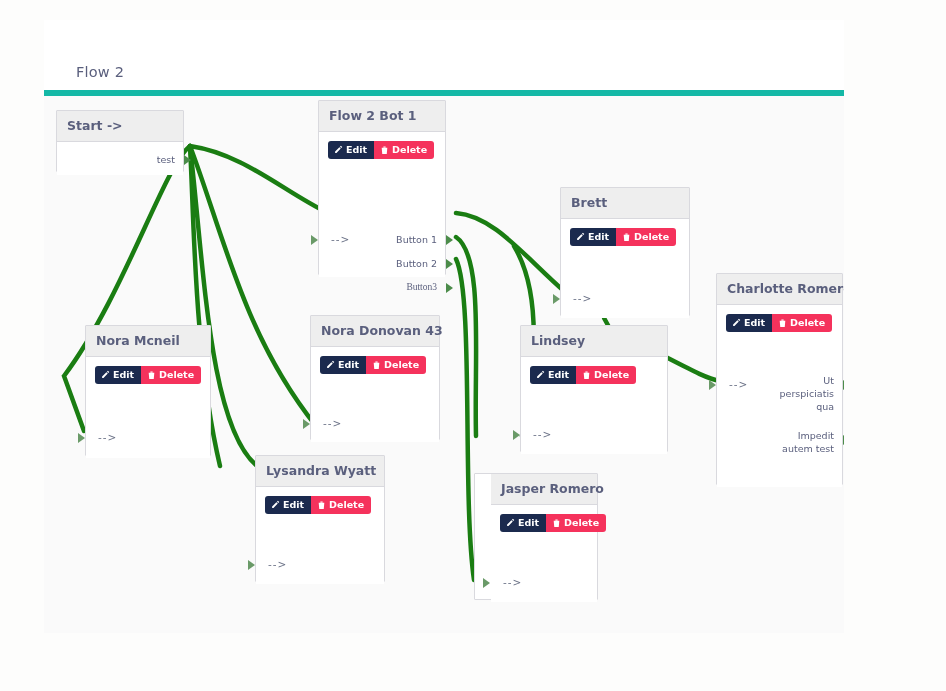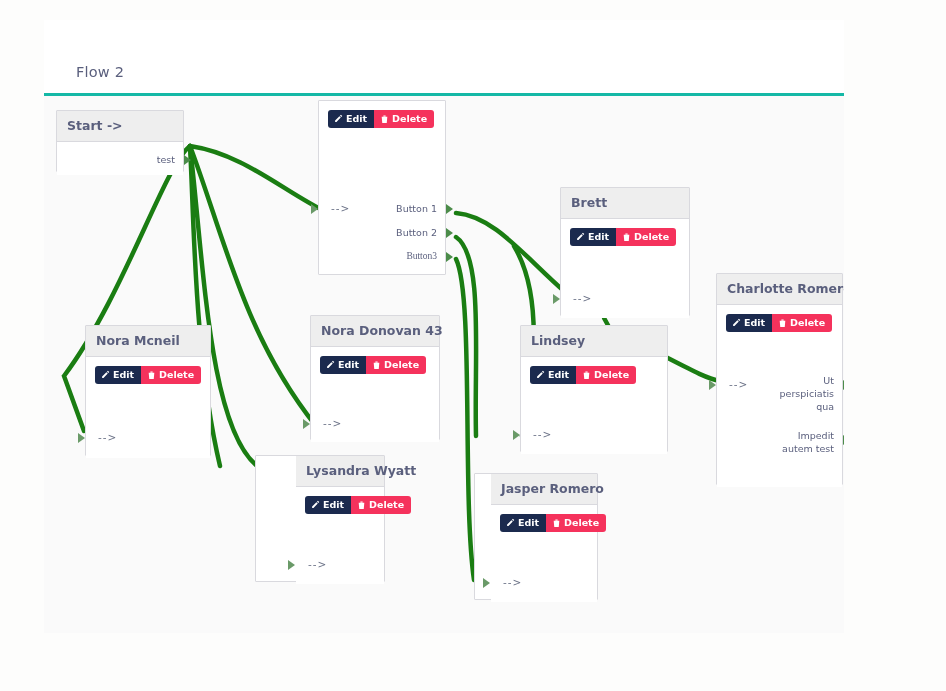--- a/index.html
+++ b/index.html
@@ -6,21 +6,21 @@
   body{
     width:946px;height:691px;position:relative;overflow:hidden;
     background:#fdfdfc;
     font-family:"DejaVu Sans","Liberation Sans",sans-serif;
   }
   #app{position:absolute;left:0;top:0;width:946px;height:691px;}
 
   
   .header-band{
     position:absolute;left:44px;top:20px;width:800px;height:76px;
-    background:#ffffff;border-bottom:3px solid #14b8a6;box-sizing:border-box;
+    background:#ffffff;border-bottom:6px solid #14b8a6;box-sizing:border-box;
   }
   .flow-title{
     position:absolute;left:32px;top:44px;
     font-size:14.5px;color:#5a5f7d;letter-spacing:.2px;
   }
 
   
   .canvas{
     position:absolute;left:44px;top:96px;width:800px;height:537px;
     background:#fafafa;overflow:hidden;
@@ -111,20 +111,21 @@
 
     <div class="node start" style="left:12px;top:14px;width:128px;height:62px;">
       <div class="node-head">Start -&gt;</div>
       <div class="node-body" style="height:33px;">
         <div class="port-out" style="top:11px;">test</div>
         <div class="nub" style="right:-8px;top:13px;"></div>
       </div>
     </div>
 
     <div class="node" style="left:274px;top:4px;width:128px;height:175px;">
+      <div class="node-head">Flow 2 Bot 1</div>
       <div class="node-body" style="height:145px;">
         <div class="btn-row">
           <button class="btn btn-edit">
             <span>
               <svg width="9" height="9" viewBox="0 0 16 16">
                   <path fill="#fff" d="M12.3 1.3 14.7 3.7 13 5.4 10.6 3zM9.6 4 2 11.6V14h2.4L12 6.4z"></path>
                 </svg>
             </span>
             <span>Edit</span>
           </button>
@@ -196,21 +197,21 @@
                 </svg>
             </span>
             <span>Delete</span>
           </button>
         </div>
         <div class="port-in" style="left:12px;top:70px;">--&gt;</div>
         <div class="nub in" style="left:-8px;top:72px;"></div>
       </div>
     </div>
 
-    <div class="node" style="left:211px;top:359px;width:130px;height:127px;padding-left:40px;">
+    <div class="node" style="left:211px;top:359px;width:130px;height:127px;">
       <div class="node-head">Lysandra Wyatt</div>
       <div class="node-body" style="height:97px;">
         <div class="btn-row">
           <button class="btn btn-edit">
             <span>
               <svg width="9" height="9" viewBox="0 0 16 16">
                   <path fill="#fff" d="M12.3 1.3 14.7 3.7 13 5.4 10.6 3zM9.6 4 2 11.6V14h2.4L12 6.4z"></path>
                 </svg>
             </span>
             <span>Edit</span>

